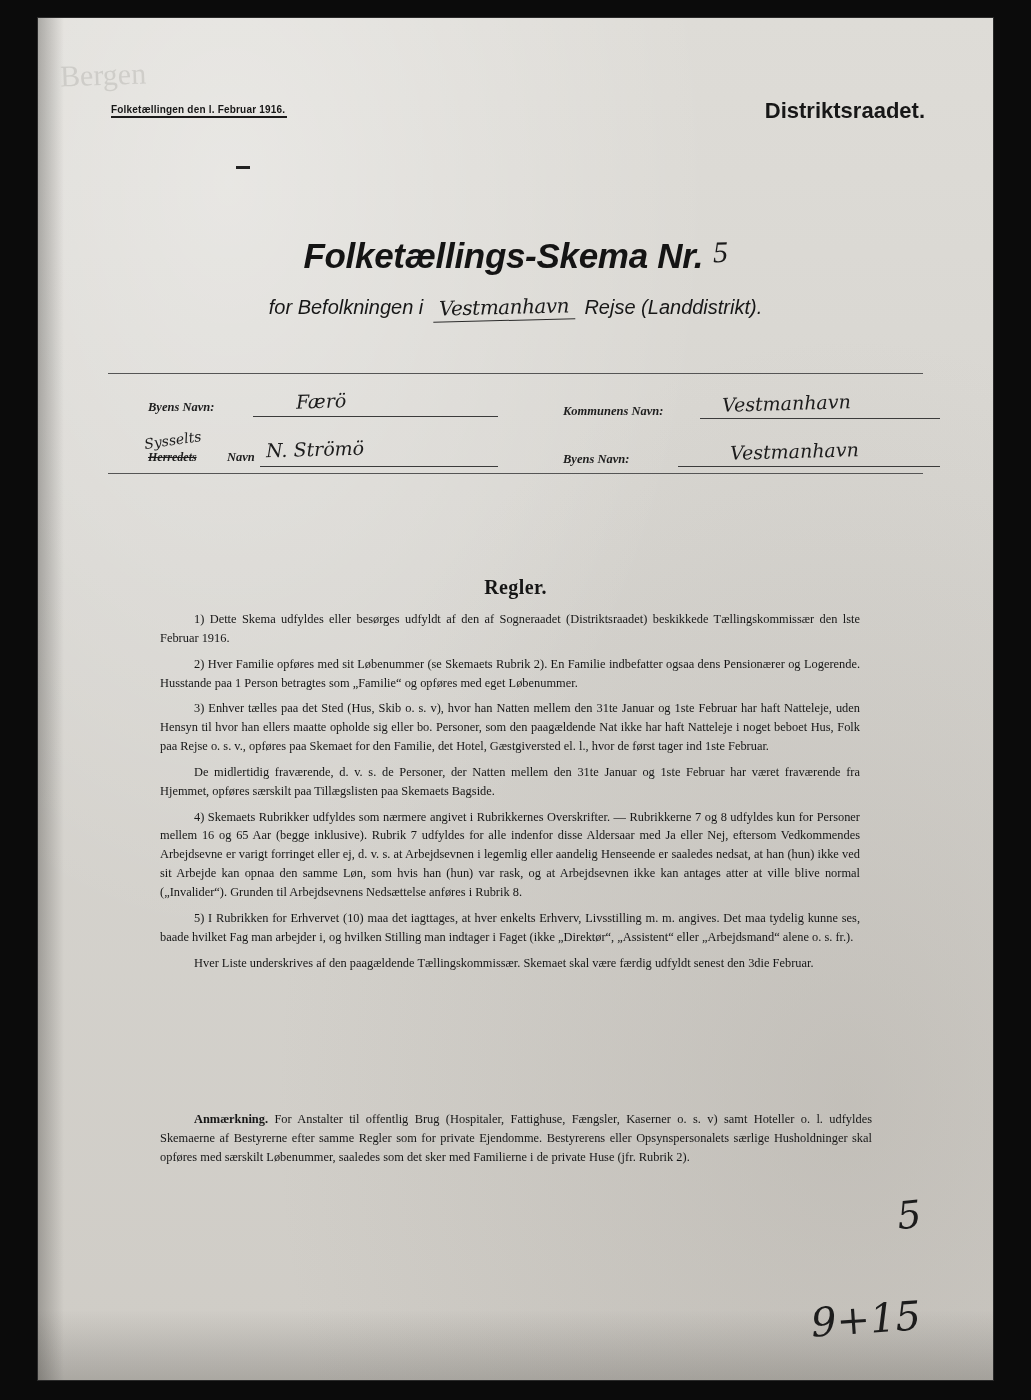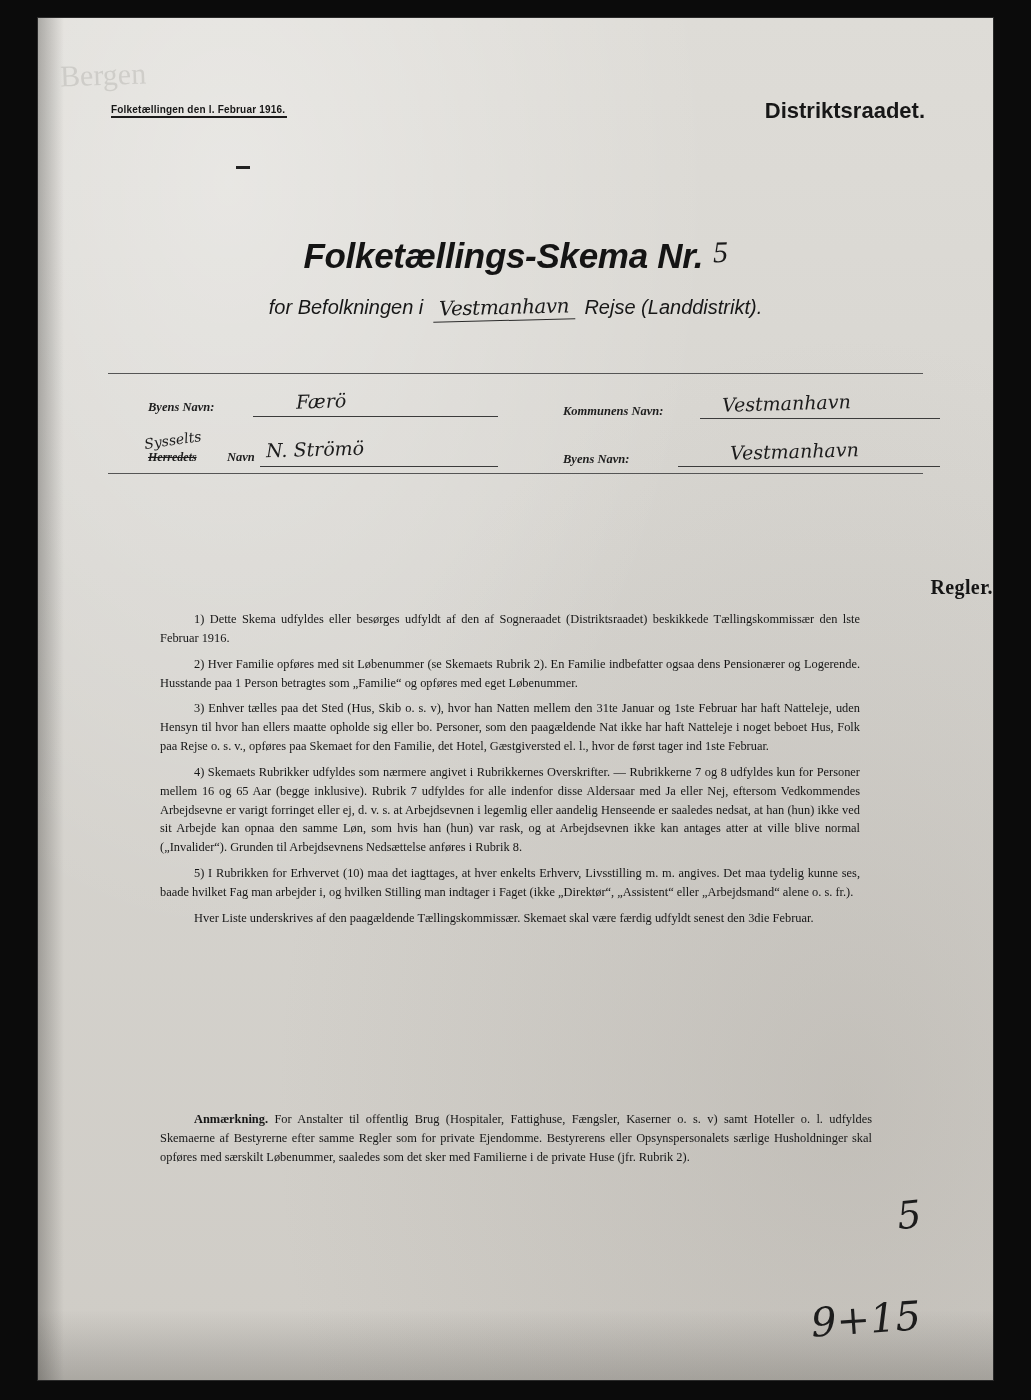--- a/index.html
+++ b/index.html
@@ -177,21 +177,21 @@
     font-style: italic;
     font-size: 14px;
     color: #1c1c1c;
     transform: rotate(-8deg);
   }
 
   .regler-head {
     position: absolute;
     left: 0; right: 0;
     top: 558px;
-    text-align: right;
+    text-align: center;
     font-family: "Liberation Serif", serif;
     font-weight: bold;
     font-size: 20px;
     color: #151515;
     letter-spacing: 0.4px;
   }
 
   .rules {
     position: absolute;
     left: 122px;
@@ -297,20 +297,21 @@
     <div class="field-label" style="left:525px; top:434px;">Byens Navn:</div>
     <div class="field-line" style="left:640px; top:448px; width:262px;"></div>
     <div class="field-hand" style="left:692px; top:422px;">Vestmanhavn</div>
 
     <div class="regler-head">Regler.</div>
 
     <div class="rules">
       <p class="indent">1) Dette Skema udfyldes eller besørges udfyldt af den af Sogneraadet (Distriktsraadet) beskikkede Tællingskommissær den lste Februar 1916.</p>
       <p class="indent">2) Hver Familie opføres med sit Løbenummer (se Skemaets Rubrik 2). En Familie indbefatter ogsaa dens Pensionærer og Logerende. Husstande paa 1 Person betragtes som „Familie“ og opføres med eget Løbenummer.</p>
       <p class="indent">3) Enhver tælles paa det Sted (Hus, Skib o. s. v), hvor han Natten mellem den 31te Januar og 1ste Februar har haft Natteleje, uden Hensyn til hvor han ellers maatte opholde sig eller bo. Personer, som den paagældende Nat ikke har haft Natteleje i noget beboet Hus, Folk paa Rejse o. s. v., opføres paa Skemaet for den Familie, det Hotel, Gæstgiversted el. l., hvor de først tager ind 1ste Februar.</p>
+      <p class="indent">De midlertidig fraværende, d. v. s. de Personer, der Natten mellem den 31te Januar og 1ste Februar har været fraværende fra Hjemmet, opføres særskilt paa Tillægslisten paa Skemaets Bagside.</p>
       <p class="indent">4) Skemaets Rubrikker udfyldes som nærmere angivet i Rubrikkernes Overskrifter. — Rubrikkerne 7 og 8 udfyldes kun for Personer mellem 16 og 65 Aar (begge inklusive). Rubrik 7 udfyldes for alle indenfor disse Aldersaar med Ja eller Nej, eftersom Vedkommendes Arbejdsevne er varigt forringet eller ej, d. v. s. at Arbejdsevnen i legemlig eller aandelig Henseende er saaledes nedsat, at han (hun) ikke ved sit Arbejde kan opnaa den samme Løn, som hvis han (hun) var rask, og at Arbejdsevnen ikke kan antages atter at ville blive normal („Invalider“). Grunden til Arbejdsevnens Nedsættelse anføres i Rubrik 8.</p>
       <p class="indent">5) I Rubrikken for Erhvervet (10) maa det iagttages, at hver enkelts Erhverv, Livsstilling m. m. angives. Det maa tydelig kunne ses, baade hvilket Fag man arbejder i, og hvilken Stilling man indtager i Faget (ikke „Direktør“, „Assistent“ eller „Arbejdsmand“ alene o. s. fr.).</p>
       <p class="indent">Hver Liste underskrives af den paagældende Tællingskommissær. Skemaet skal være færdig udfyldt senest den 3die Februar.</p>
     </div>
 
     <div class="note">
       <p><span class="lead">Anmærkning.</span> <span>For Anstalter til offentlig Brug (Hospitaler, Fattighuse, Fængsler, Kaserner o. s. v) samt Hoteller o. l. udfyldes Skemaerne af Bestyrerne efter samme Regler som for private Ejendomme. Bestyrerens eller Opsynspersonalets særlige Husholdninger skal opføres med særskilt Løbenummer, saaledes som det sker med Familierne i de private Huse (jfr. Rubrik 2).</span></p>
     </div>
 
     <div class="margin-num">5</div>

